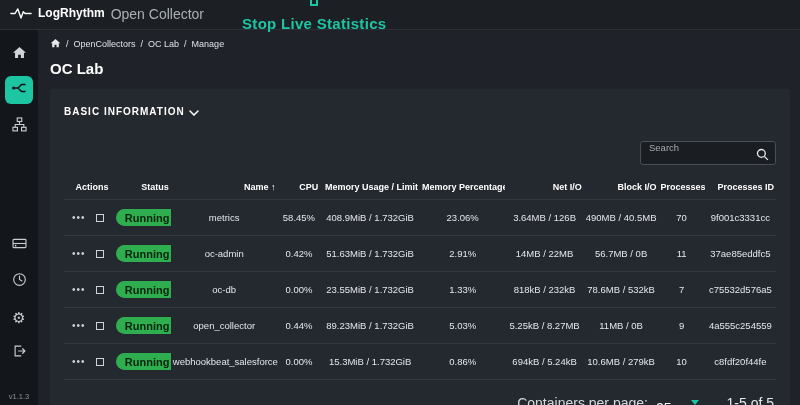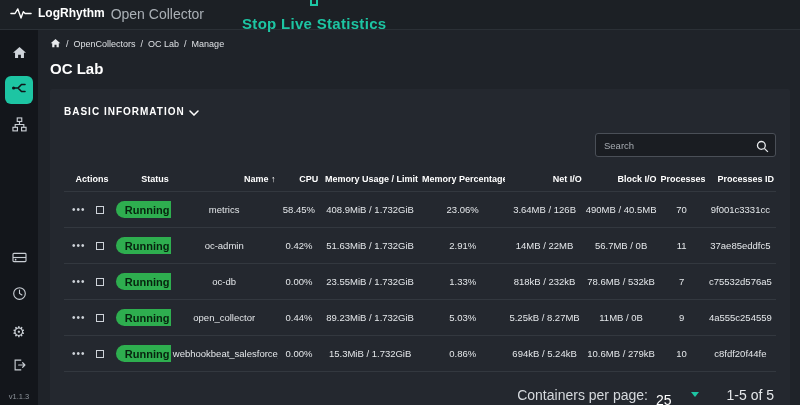--- a/index.html
+++ b/index.html
@@ -43,38 +43,38 @@
     display:flex;flex-direction:column;align-items:center;
     padding:10px 0 4px 0;flex-shrink:0;
   }
   .side-icon{
     width:28px;height:28px;display:flex;align-items:center;justify-content:center;
     margin-bottom:8px;border-radius:6px;cursor:pointer;
   }
   .side-icon.active{background:var(--teal);}
   .side-spacer{flex:1;}
   .gear-glyph{font-size:15px;color:#c9ced4;line-height:1;}
-  .version{font-size:7.5px;color:#8d939a;margin-top:3px;}
+  .version{font-size:7.5px;color:#8d939a;margin-top:17px;}
   main{flex:1;padding:8px 10px 0 12px;}
   
   .breadcrumb{display:flex;align-items:center;gap:5px;font-size:9px;color:#dde0e4;}
   .crumb{cursor:pointer;}
   .page-title{font-size:15px;font-weight:700;color:#fff;margin:10px 0 0 0;}
   
   .panel{margin-top:12px;background:var(--panel);border-radius:2px;padding-bottom:4px;}
   .panel-header{
     display:flex;align-items:center;gap:4px;padding:13px 14px 11px 14px;cursor:pointer;
   }
   .panel-header-label{font-size:10px;font-weight:700;letter-spacing:1px;color:#fff;}
   
   .search-row{display:flex;justify-content:flex-end;padding:2px 14px 10px 14px;}
   .search-box{
-    position:relative;width:181px;height:24px;
+    position:relative;width:136px;height:24px;
     background:#1a1d22;border:1px solid #4a4f57;border-radius:3px;
-    display:flex;align-items:center;
+    display:flex;align-items:flex-start;margin-top:8px;
   }
   .search-box input{
     flex:1;background:transparent;border:none;outline:none;
     color:var(--text);font-size:9.5px;padding:0 22px 0 8px;font-family:inherit;
   }
   .search-box input::placeholder{color:#a6abb1;}
   .search-icon-wrap{position:absolute;right:6px;top:5px;}
   
   table{
     width:calc(100% - 28px);margin:0 14px;border-collapse:collapse;table-layout:fixed;

